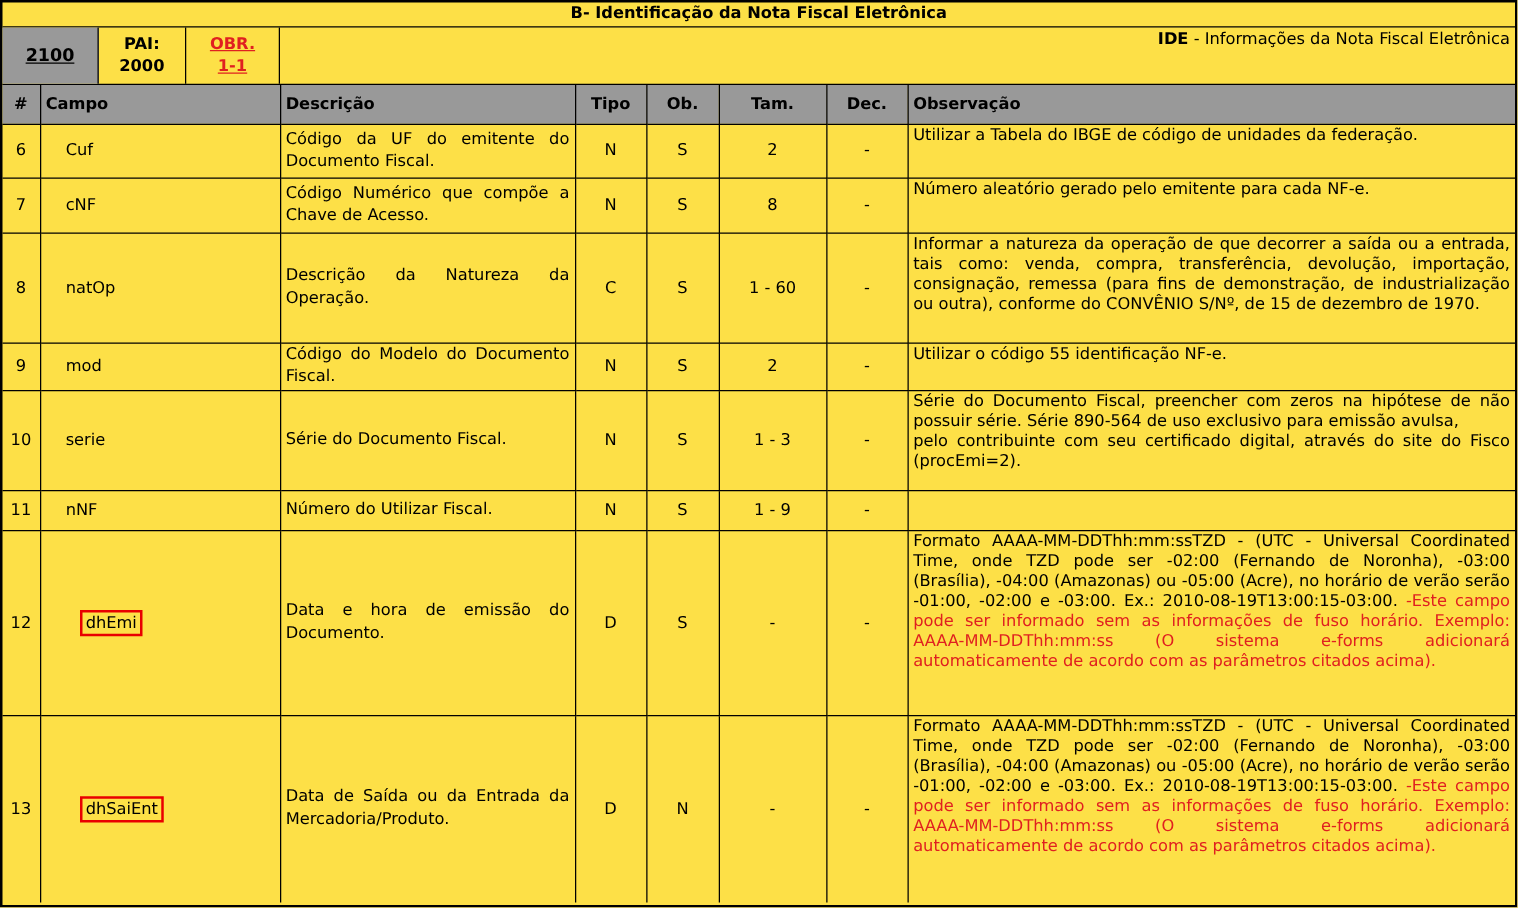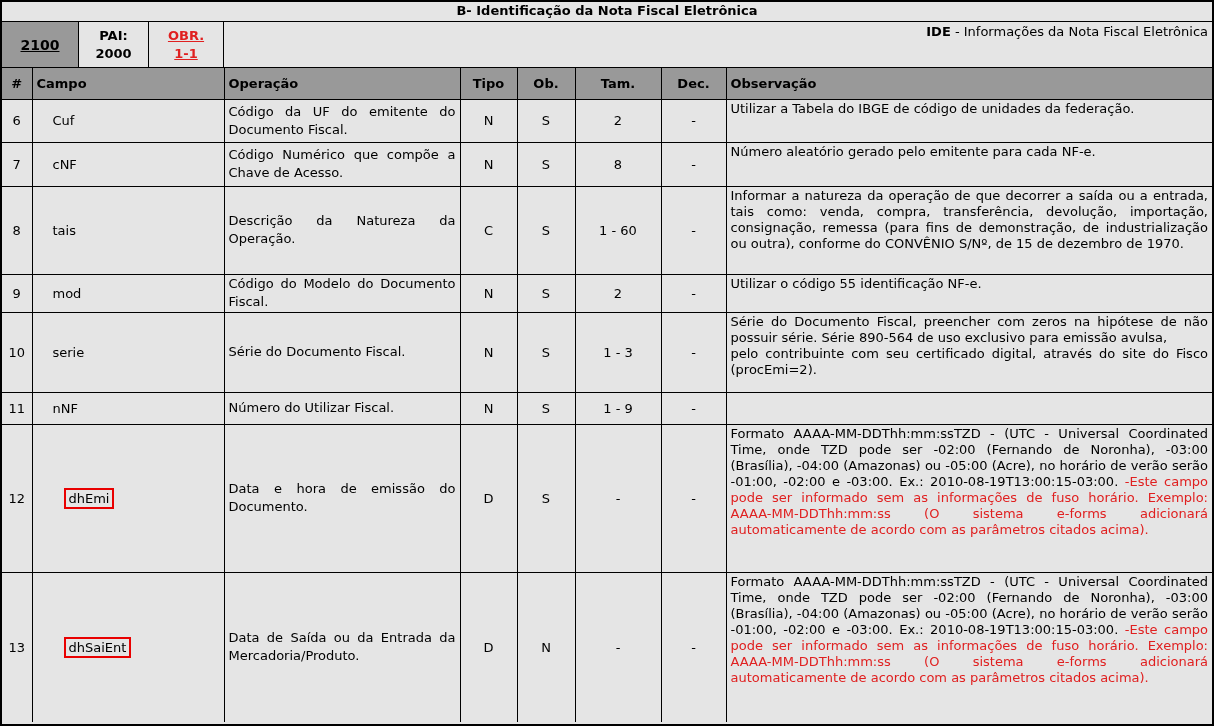--- a/index.html
+++ b/index.html
@@ -1,19 +1,19 @@
 <!DOCTYPE html>
 <html><head>
 <meta charset="utf-8">
 <style>
   html,body { margin:0; padding:0; background:#ffffff; }
   body { font-family:"DejaVu Sans", sans-serif; color:#000; }
   .sheet {
     width:1214px; height:726px; box-sizing:border-box;
-    border:2px solid #000; background:#e5e5e5;
+    border:2px solid #000; background:#fde047;
   }
   .title-bar {
     height:20px; box-sizing:border-box; border-bottom:1px solid #000;
     text-align:center; font-weight:bold; font-size:13px; line-height:18px;
   }
   .info-row { display:flex; height:46px; box-sizing:border-box; border-bottom:1px solid #000; }
   .info-cell {
     box-sizing:border-box; border-right:1px solid #000;
     display:flex; flex-direction:column; align-items:center; justify-content:center;
     font-weight:bold; font-size:13px; line-height:18px; text-align:center;
@@ -86,21 +86,21 @@
       <col style="width:57px">
         <col style="width:58px">
         <col style="width:86px">
       <col style="width:65px">
         <col style="width:486px">
     </colgroup>
     <thead>
       <tr>
         <th class="center">#</th>
         <th>Campo</th>
-        <th>Operação</th>
+        <th>Descrição</th>
         <th class="center">Tipo</th>
         <th class="center">Ob.</th>
         <th class="center">Tam.</th>
         <th class="center">Dec.</th>
         <th>Observação</th>
       </tr>
     </thead>
     <tbody>
       <tr style="height:43px">
         <td class="c-num">6</td>
@@ -117,21 +117,21 @@
         <td class="c-campo"><span class="field-name">cNF</span></td>
         <td class="c-desc">Código Numérico que compõe a Chave de Acesso.</td>
         <td class="c-mid">N</td>
         <td class="c-mid">S</td>
         <td class="c-mid">8</td>
         <td class="c-mid">-</td>
         <td class="c-obs"><span>Número aleatório gerado pelo emitente para cada NF-e.</span><span class="red"></span></td>
       </tr>
       <tr style="height:88px">
         <td class="c-num">8</td>
-        <td class="c-campo"><span class="field-name">tais</span></td>
+        <td class="c-campo"><span class="field-name">natOp</span></td>
         <td class="c-desc">Descrição da Natureza da Operação.</td>
         <td class="c-mid">C</td>
         <td class="c-mid">S</td>
         <td class="c-mid">1 - 60</td>
         <td class="c-mid">-</td>
         <td class="c-obs"><span>Informar a natureza da operação de que decorrer a saída ou a entrada, tais como: venda, compra, transferência, devolução, importação, consignação, remessa (para fins de demonstração, de industrialização ou outra), conforme do CONVÊNIO S/Nº, de 15 de dezembro de 1970.</span><span class="red"></span></td>
       </tr>
       <tr style="height:38px">
         <td class="c-num">9</td>
         <td class="c-campo"><span class="field-name">mod</span></td>

